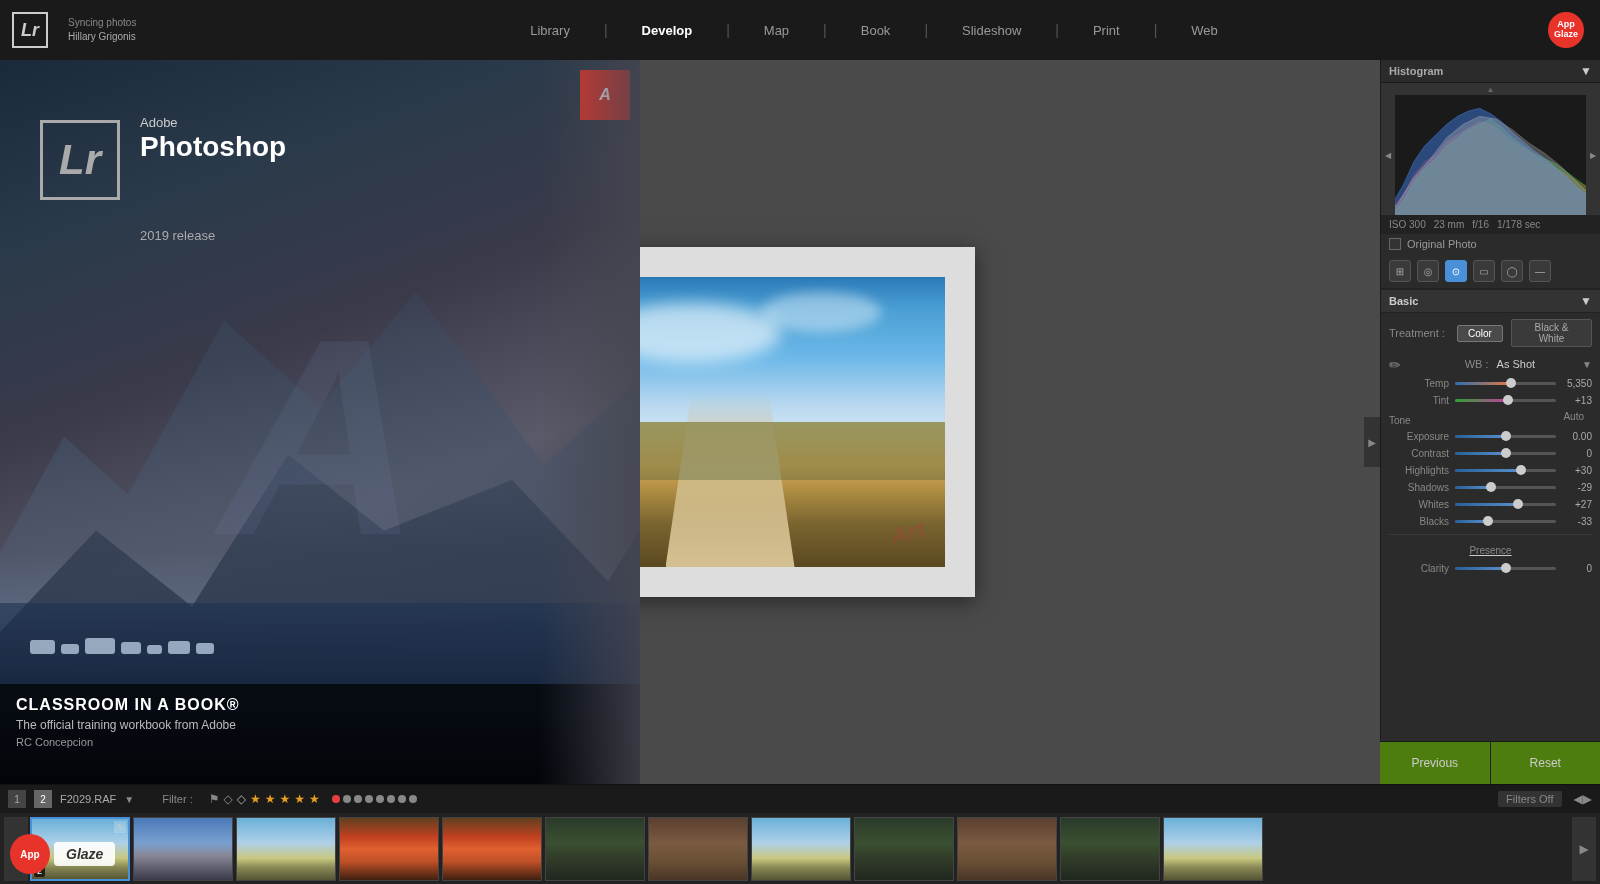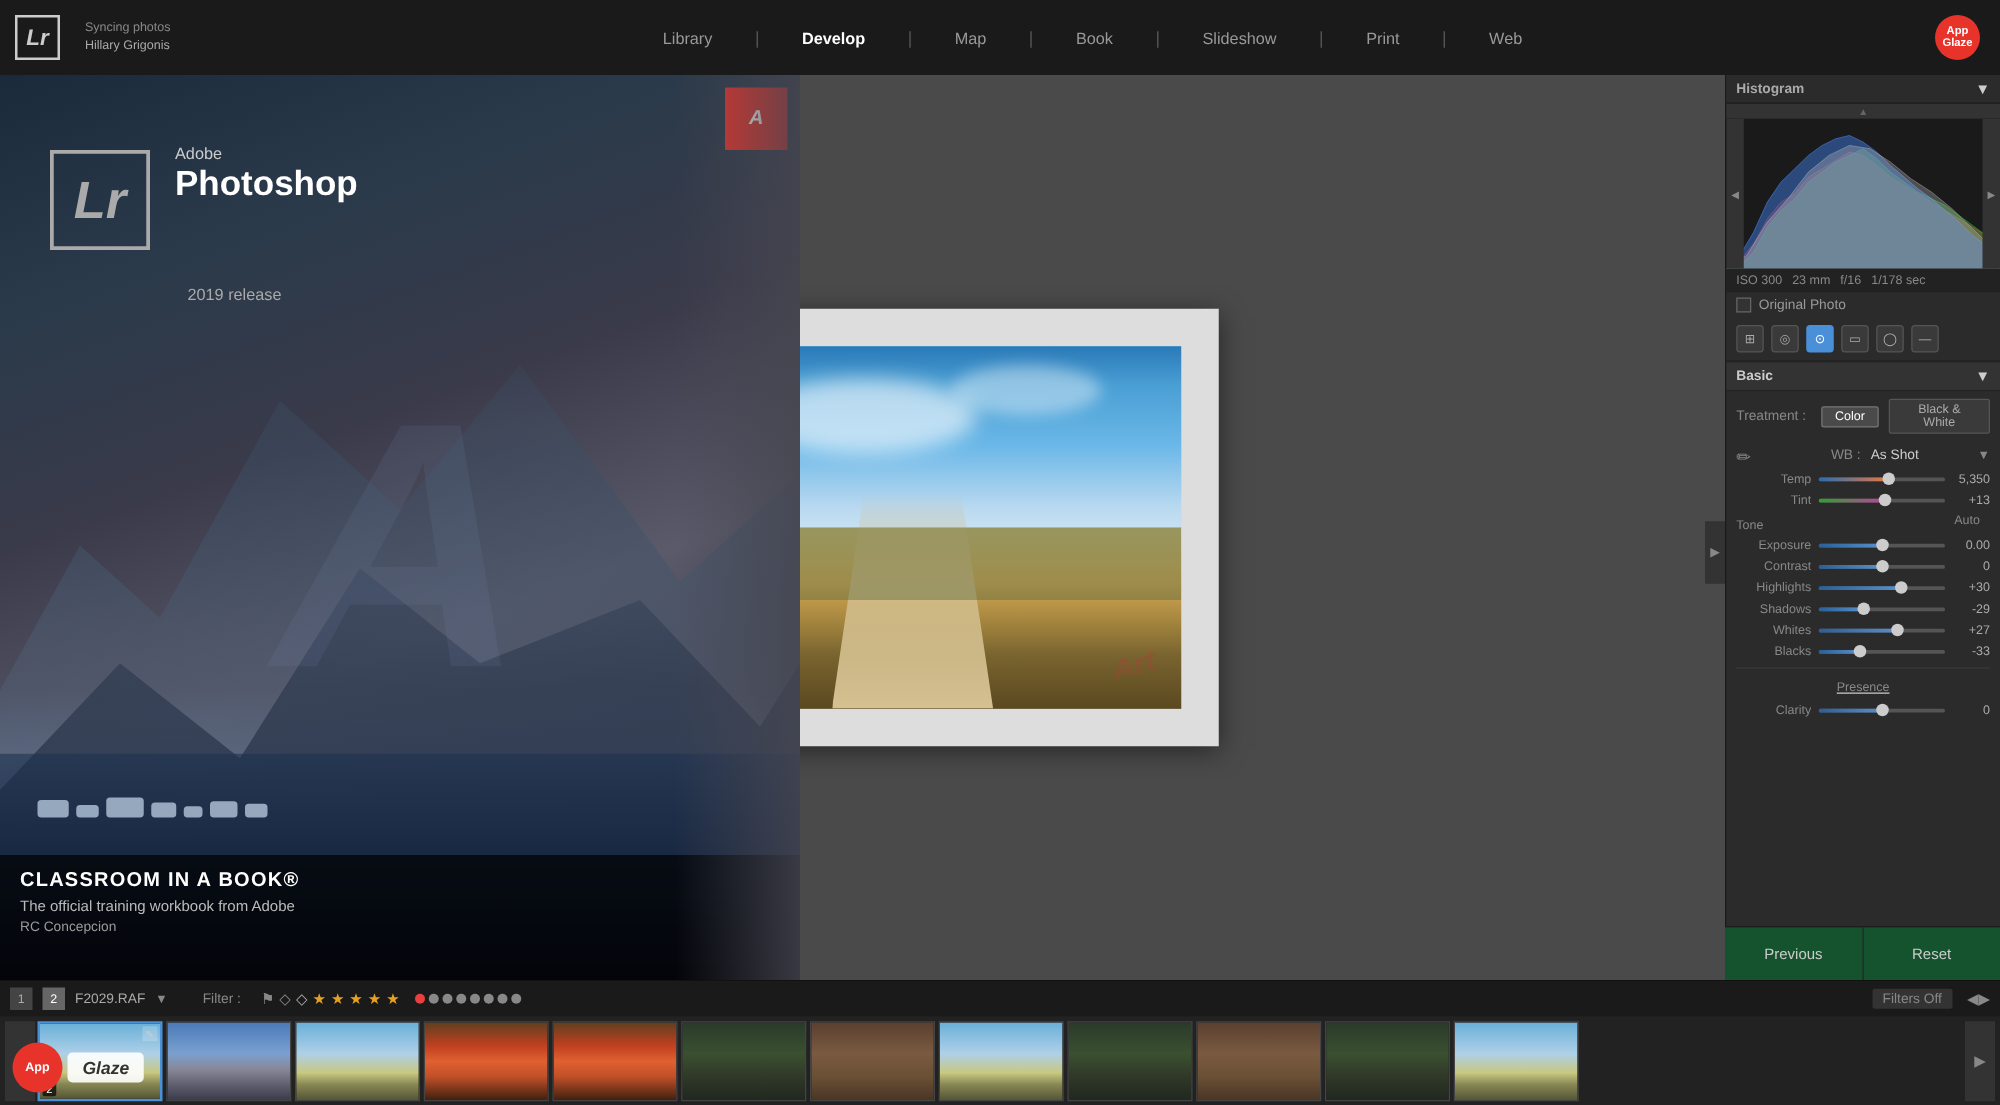--- a/index.html
+++ b/index.html
@@ -460,21 +460,21 @@
       bottom: 100px;
       right: 0;
       width: 220px;
       display: flex;
       border-top: 1px solid #1a1a1a;
       background: #2b2b2b;
     }
     .bottom-btn {
       flex: 1;
       padding: 14px 8px;
-      background: #14532d;
+      background: #4d7c0f;
       color: #ccc;
       text-align: center;
       font-size: 12px;
       cursor: pointer;
       border: none;
       border-right: 1px solid #222;
     }
     .bottom-btn:last-child { border-right: none; }
 
     
@@ -694,21 +694,20 @@
       color: #fff;
       font-size: 28px;
       font-weight: bold;
     }
     .splash-release {
       position: absolute;
       top: 168px;
       left: 140px;
       color: #aaa;
       font-size: 13px;
-      margin-left: 10px;
     }
 
     
     .big-a {
       position: absolute;
       top: 30%;
       left: 50%;
       transform: translateX(-50%);
       font-size: 280px;
       font-weight: bold;

